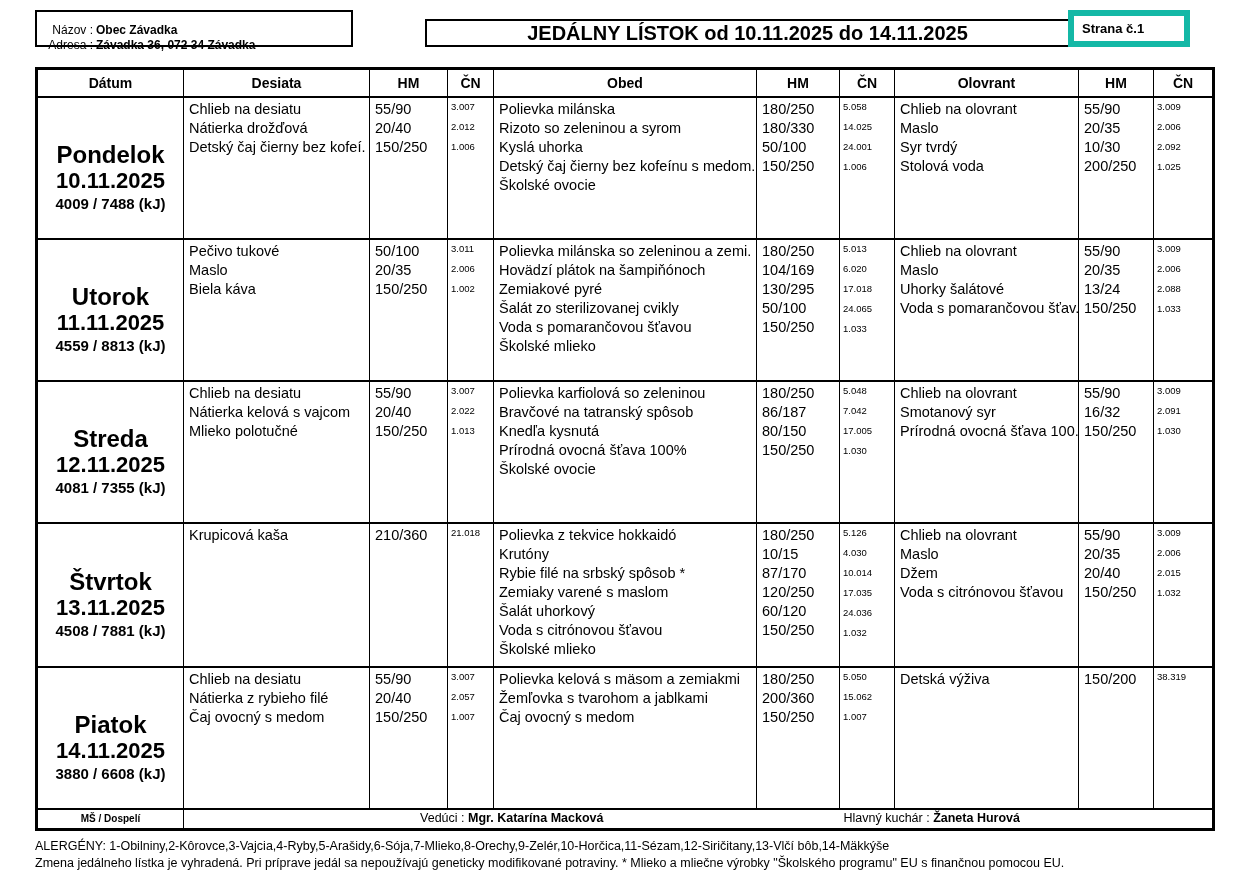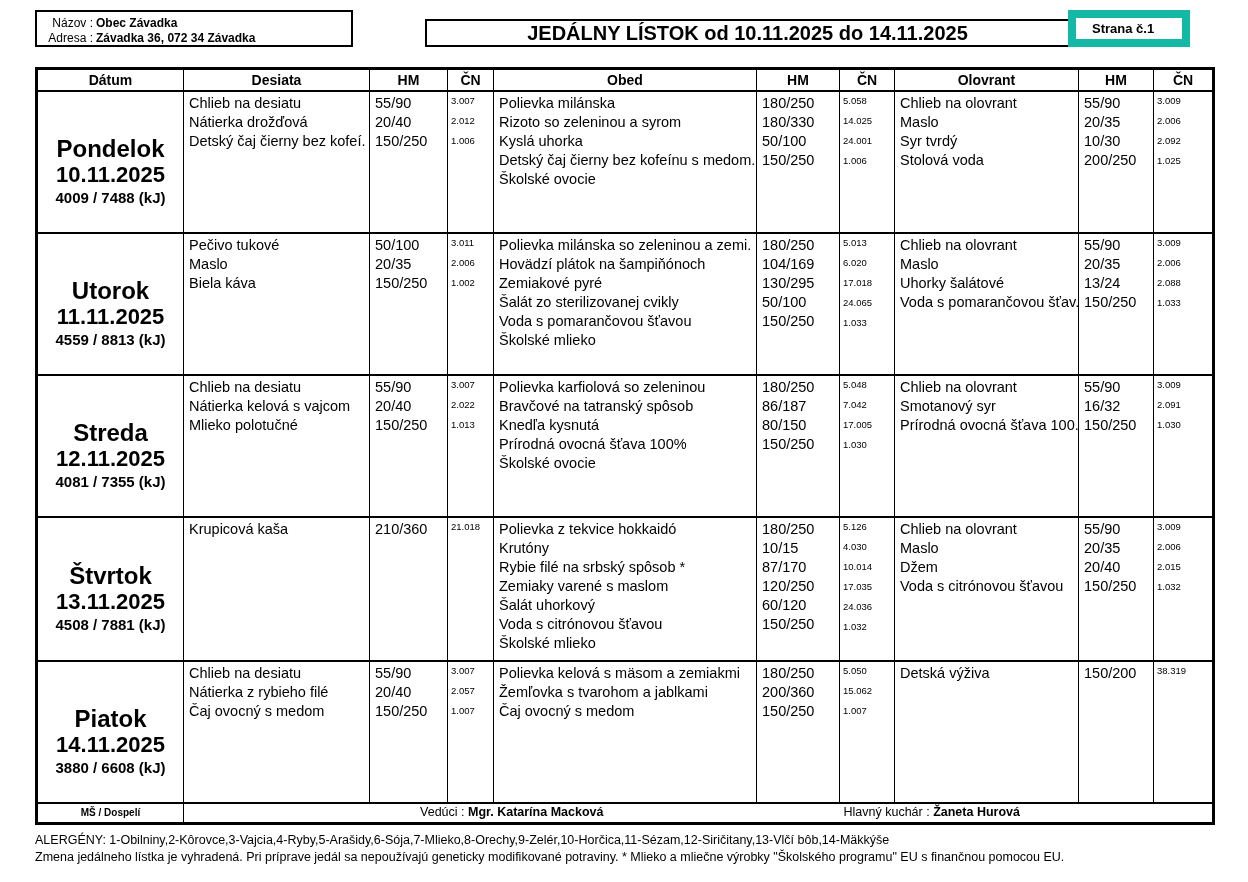--- a/index.html
+++ b/index.html
@@ -1,33 +1,33 @@
 <!DOCTYPE html>
 <html><head>
 <meta charset="utf-8">
 <style>
   html,body { margin:0; padding:0; background:#fff; }
   body { font-family:"Liberation Sans", sans-serif; color:#000; }
   .page { width:1248px; height:882px; box-sizing:border-box; padding:10px 0 0 35px; background:#fff; position:relative; }
 
   
   .top-header { display:flex; align-items:stretch; height:37px; }
-  .org-box { width:318px; border:2px solid #000; box-sizing:border-box; padding:4px 4px 2px 2px; }
+  .org-box { width:318px; border:2px solid #000; box-sizing:border-box; padding:11px 4px 2px 2px; }
   .org-row { display:flex; font-size:12px; line-height:15px; white-space:nowrap; }
   .org-label { width:54px; text-align:right; margin-right:3px; flex:0 0 auto; }
   .org-value { font-weight:bold; }
   .header-gap { width:72px; }
   .title-box { width:645px; box-sizing:border-box; border:2px solid #000; display:flex; align-items:center; justify-content:center; font-weight:bold; font-size:20px; white-space:nowrap;margin-top:9px; }
-  .page-box { width:122px; box-sizing:border-box; border:8px solid #14b8a6; margin-left:-2px; display:flex; align-items:center; padding-left:16px; font-weight:bold; font-size:13px; }
+  .page-box { width:122px; box-sizing:border-box; border:6px solid #14b8a6; margin-left:-2px; display:flex; align-items:center; padding-left:8px; font-weight:bold; font-size:13px; }
 
   
   .menu-table { border-collapse:collapse; table-layout:fixed; width:1177px; margin-top:20px; }
   .menu-table th, .menu-table td { border:1px solid #000; border-top:2px solid #000; border-bottom:2px solid #000; box-sizing:border-box; }
   .menu-table { border:3px solid #000; }
-  .menu-table th { font-size:14px; font-weight:bold; height:22px; padding:0; text-align:center; }
+  .menu-table th { font-size:14px; font-weight:bold; height:28px; padding:0; text-align:center; }
   .day-row { height:142px; }
   .day-row td { vertical-align:top; padding:2px 2px 0 5px; overflow:hidden; }
   .date-cell { vertical-align:middle !important; text-align:center; padding:18px 0 0 0 !important; }
   .day-name  { font-size:24px; font-weight:bold; line-height:27px; }
   .day-date  { font-size:22px; font-weight:bold; line-height:26px; }
   .day-energy{ font-size:15px; font-weight:bold; line-height:19px; }
   .line { min-height:19px; }
   .item { font-size:14.5px; line-height:19px; white-space:nowrap; }
   .hm   { font-size:14.5px; line-height:19px; white-space:nowrap; }
   .cn   { font-size:9.5px;  height:19px; line-height:12px; padding-top:1px; white-space:nowrap; }

